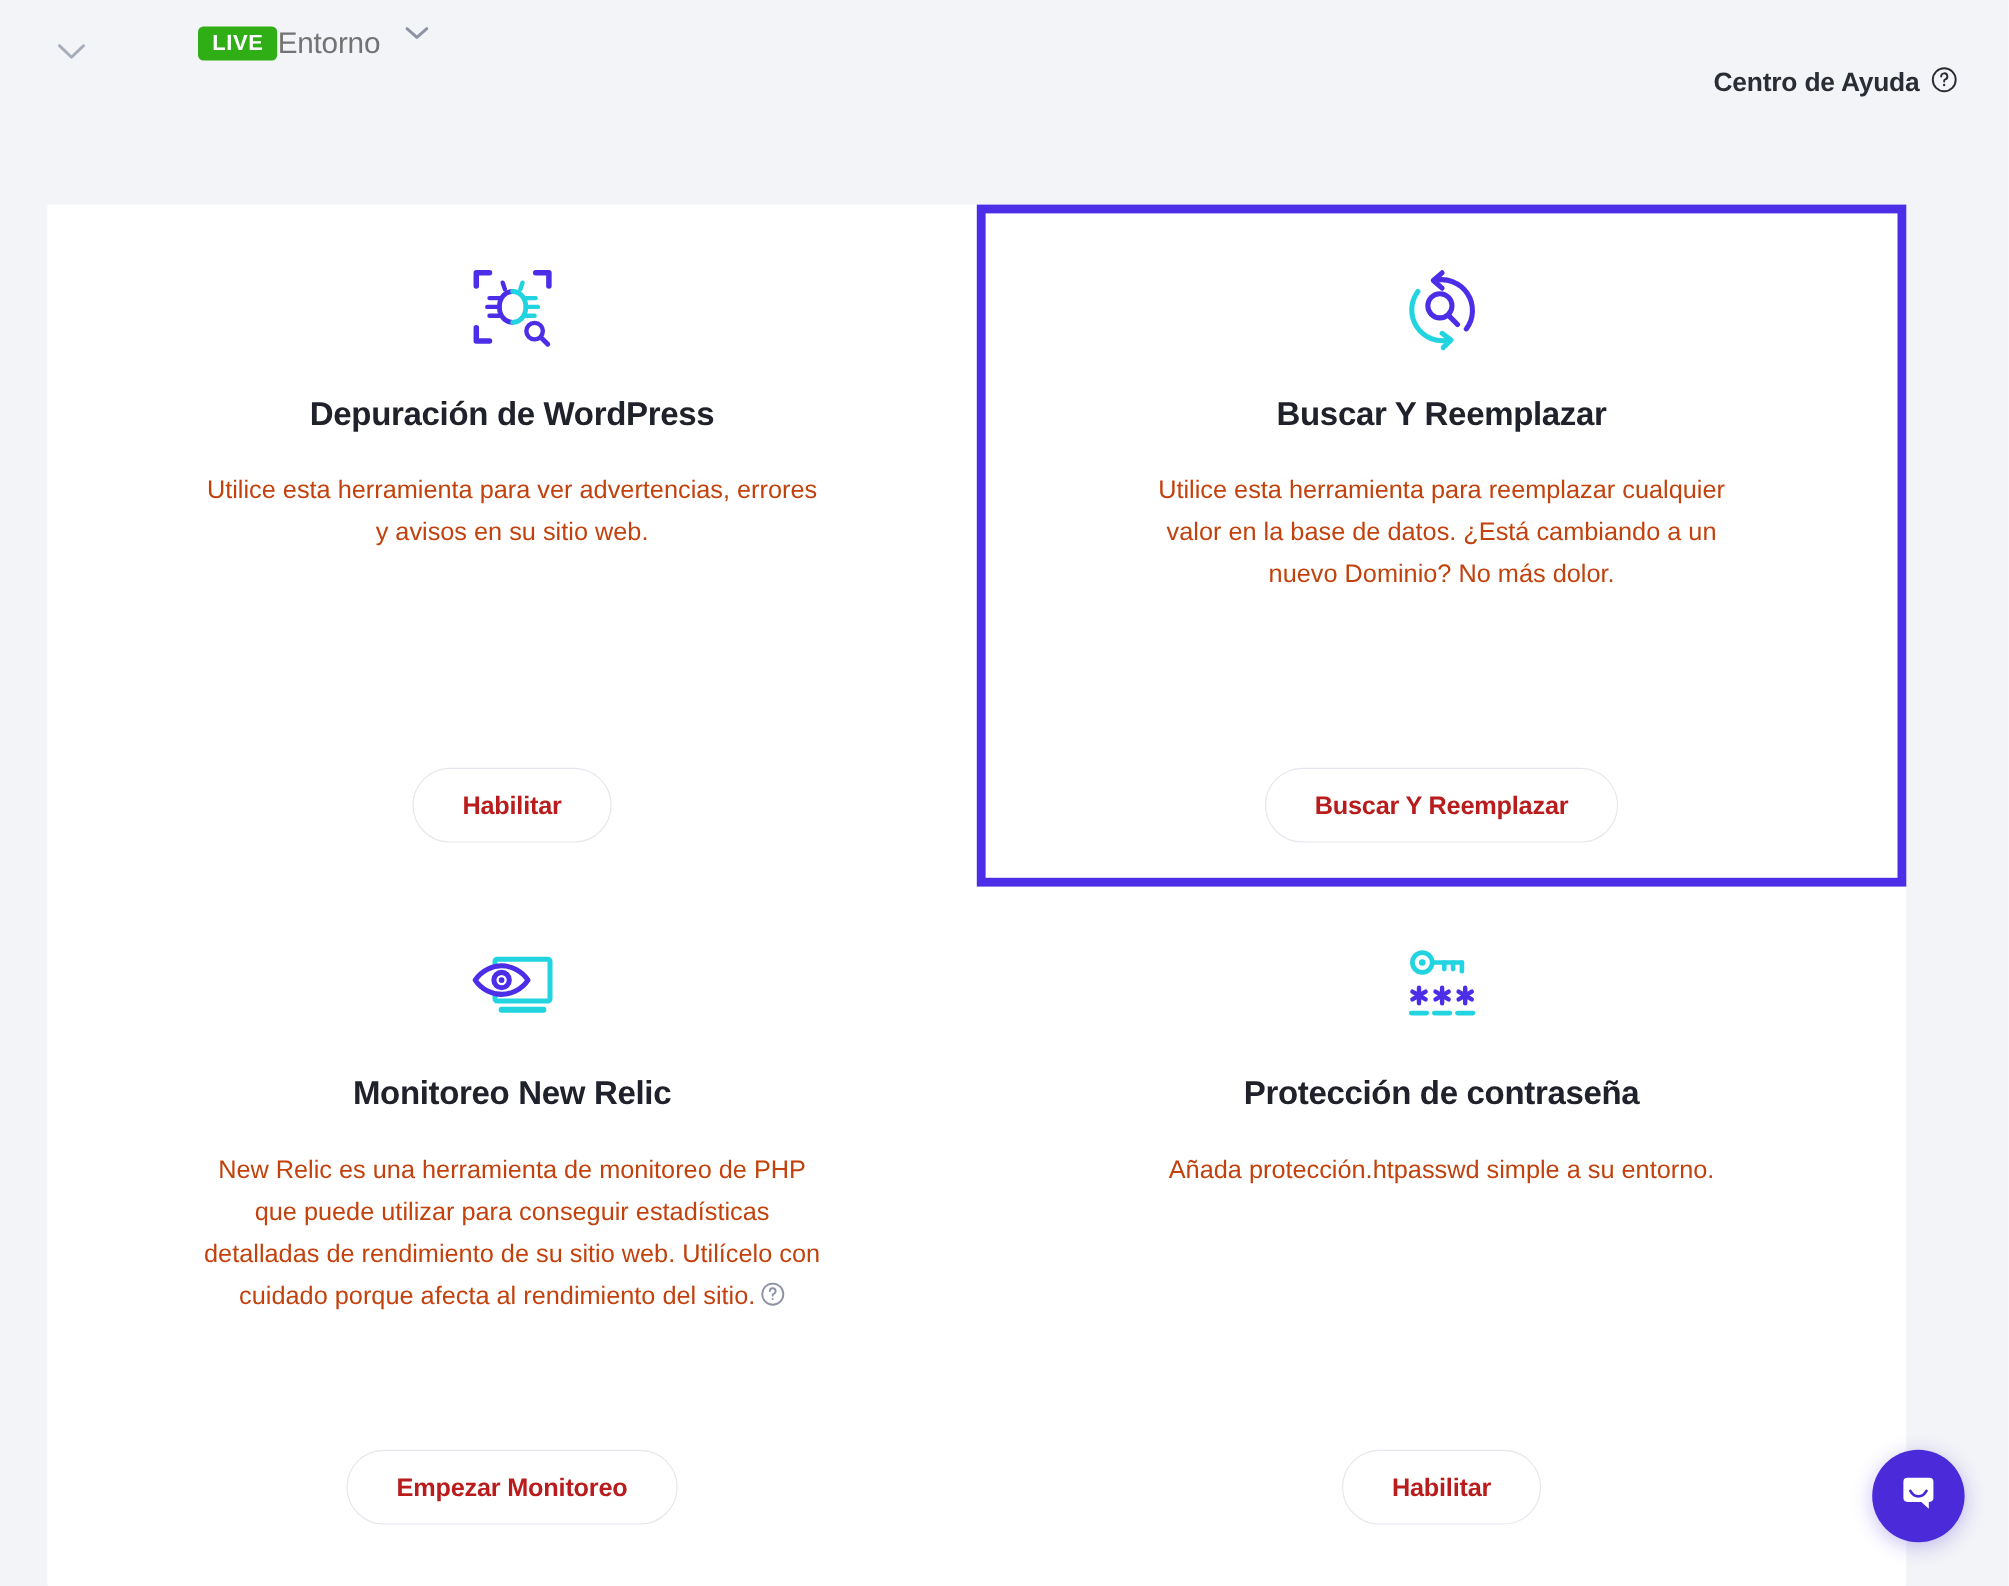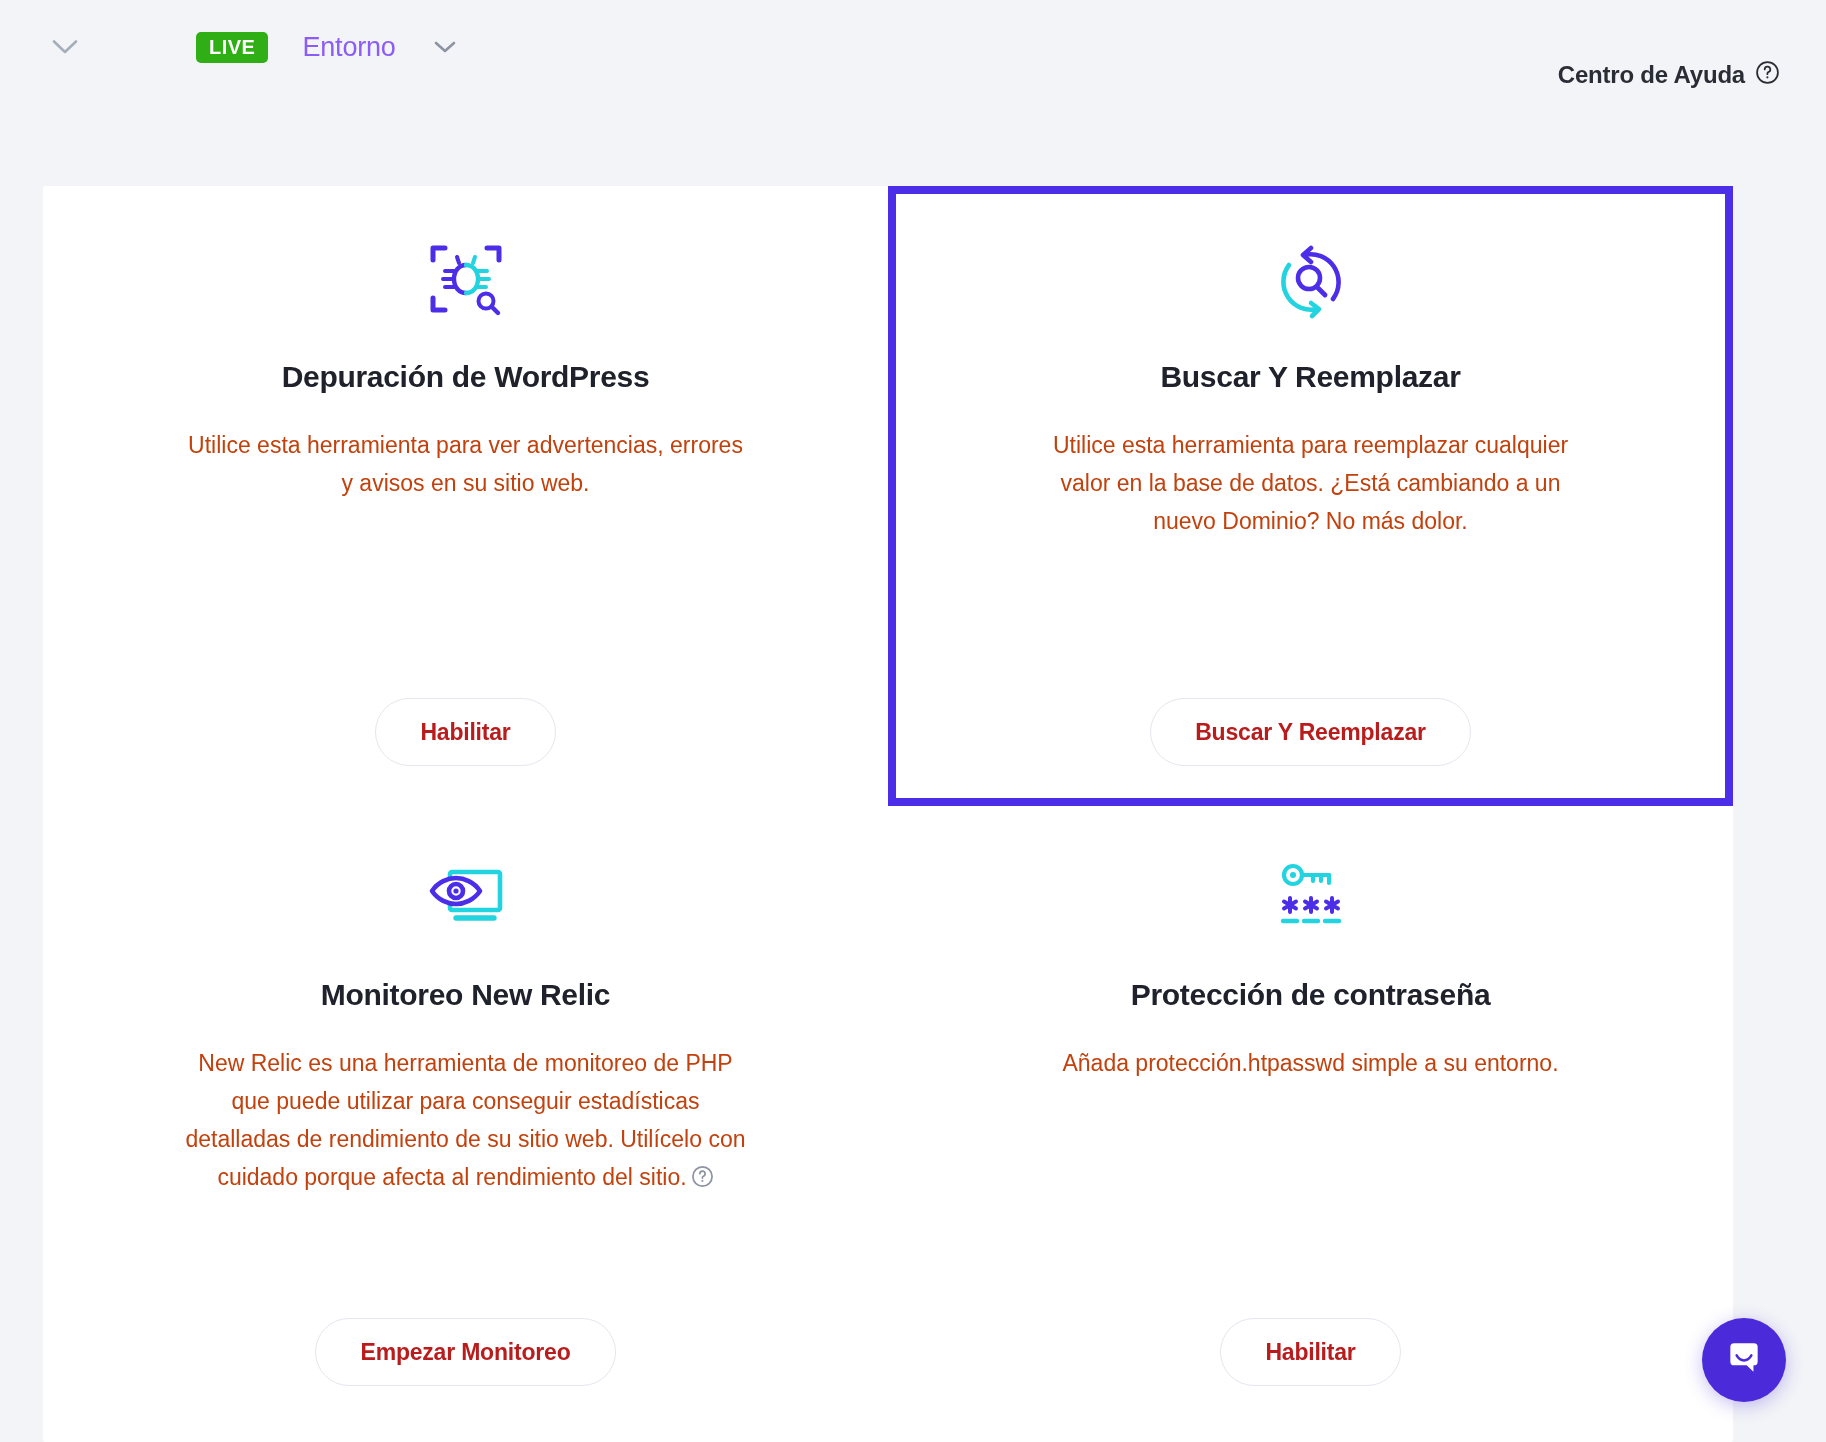--- a/index.html
+++ b/index.html
@@ -21,22 +21,22 @@
   .topbar {
     height: 186px;
     display: flex;
     align-items: center;
     padding: 0 40px 0 42px;
     position: relative;
   }
 
   .topbar-left {
     display: flex;
-    align-items: center;
-    gap: 16px;
+    align-items: flex-start;
+    gap: 0;
     margin-top: -92px;
   }
 
   .collapse-chevron {
     width: 46px;
     height: 46px;
     display: flex;
     align-items: center;
     justify-content: center;
     cursor: pointer;
@@ -50,22 +50,21 @@
     font-size: 20px;
     font-weight: 700;
     letter-spacing: 0.5px;
     padding: 5px 13px 6px;
     border-radius: 5px;
     line-height: 1;
   }
 
   .env-label {
     font-size: 27px;
-    color: #8b5cf6;
-    margin-left: 18px;
+    color: #737373;
     font-weight: 400;
     letter-spacing: -0.2px;
   }
 
   .env-chevron {
     margin-left: 22px;
     display: flex;
     align-items: center;
     cursor: pointer;
   }

